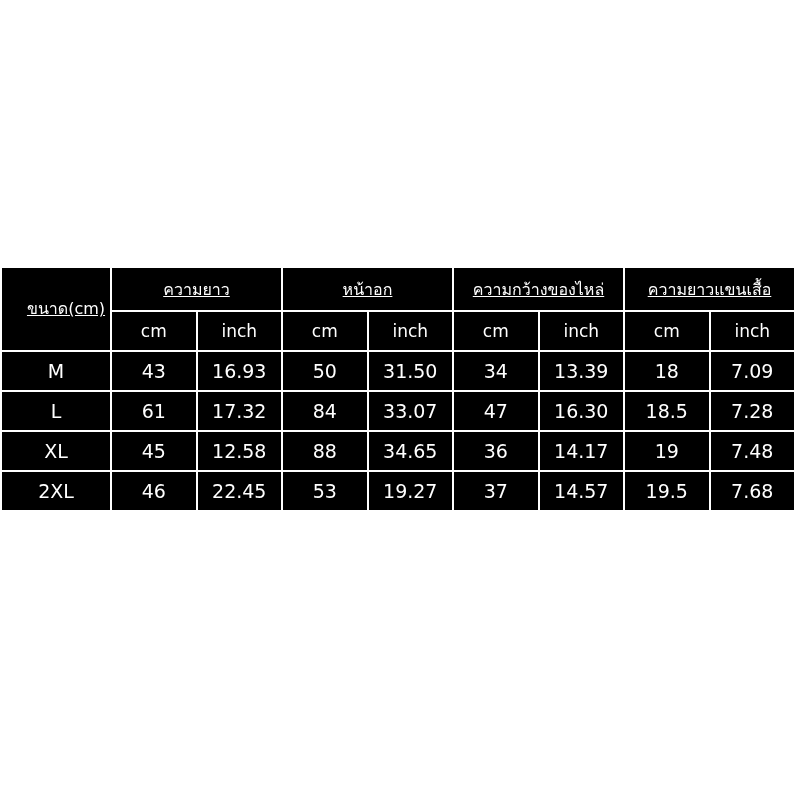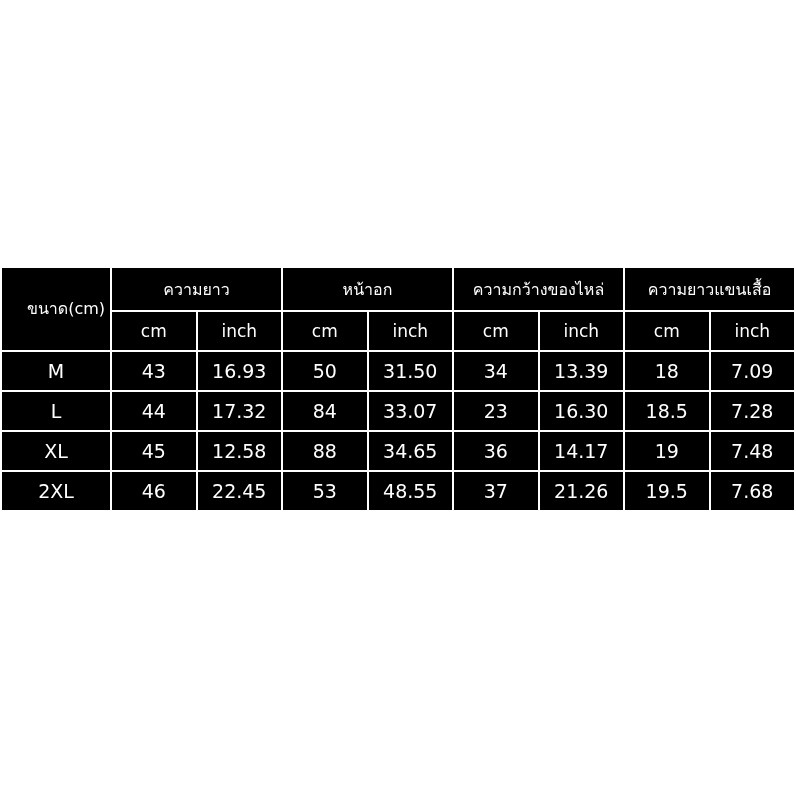--- a/index.html
+++ b/index.html
@@ -63,20 +63,21 @@
   .col-inch  { width: 118px; }
   .col-cm2   { width: 88px; }
   .col-inch2 { width: 118px; }
   .col-cm3   { width: 72px; }
   .col-inch3 { width: 84px; }
   .col-cm4   { width: 70px; }
   .col-inch4 { width: 70px; }
   .thai {
     font-family: "DejaVu Sans", "Liberation Sans", sans-serif;
     font-size: 16px;
+    text-decoration: underline;
   }
   .cell-left {
     text-align: left;
     padding-left: 14px;
   }
 </style>
 </head>
 <body>
 
 <div id="size-chart-wrap">
@@ -107,25 +108,25 @@
         <td class="col-cm2">50</td>
         <td class="col-inch2">31.50</td>
         <td class="col-cm3">34</td>
         <td class="col-inch3">13.39</td>
         <td class="col-cm4">18</td>
         <td class="col-inch4">7.09</td>
       </tr>
 
       <tr class="data-row">
         <td class="col-size">L</td>
-        <td class="col-cm">44</td>
+        <td class="col-cm">61</td>
         <td class="col-inch">17.32</td>
         <td class="col-cm2">84</td>
         <td class="col-inch2">33.07</td>
-        <td class="col-cm3">23</td>
+        <td class="col-cm3">47</td>
         <td class="col-inch3">16.30</td>
         <td class="col-cm4">18.5</td>
         <td class="col-inch4">7.28</td>
       </tr>
 
       <tr class="data-row">
         <td class="col-size">XL</td>
         <td class="col-cm">45</td>
         <td class="col-inch">12.58</td>
         <td class="col-cm2">88</td>
@@ -134,21 +135,21 @@
         <td class="col-inch3">14.17</td>
         <td class="col-cm4">19</td>
         <td class="col-inch4">7.48</td>
       </tr>
 
       <tr class="data-row">
         <td class="col-size">2XL</td>
         <td class="col-cm">46</td>
         <td class="col-inch">22.45</td>
         <td class="col-cm2">53</td>
-        <td class="col-inch2">48.55</td>
+        <td class="col-inch2">19.27</td>
         <td class="col-cm3">37</td>
-        <td class="col-inch3">21.26</td>
+        <td class="col-inch3">14.57</td>
         <td class="col-cm4">19.5</td>
         <td class="col-inch4">7.68</td>
       </tr>
     </tbody>
   </table>
 </div>
 
 </body></html>

